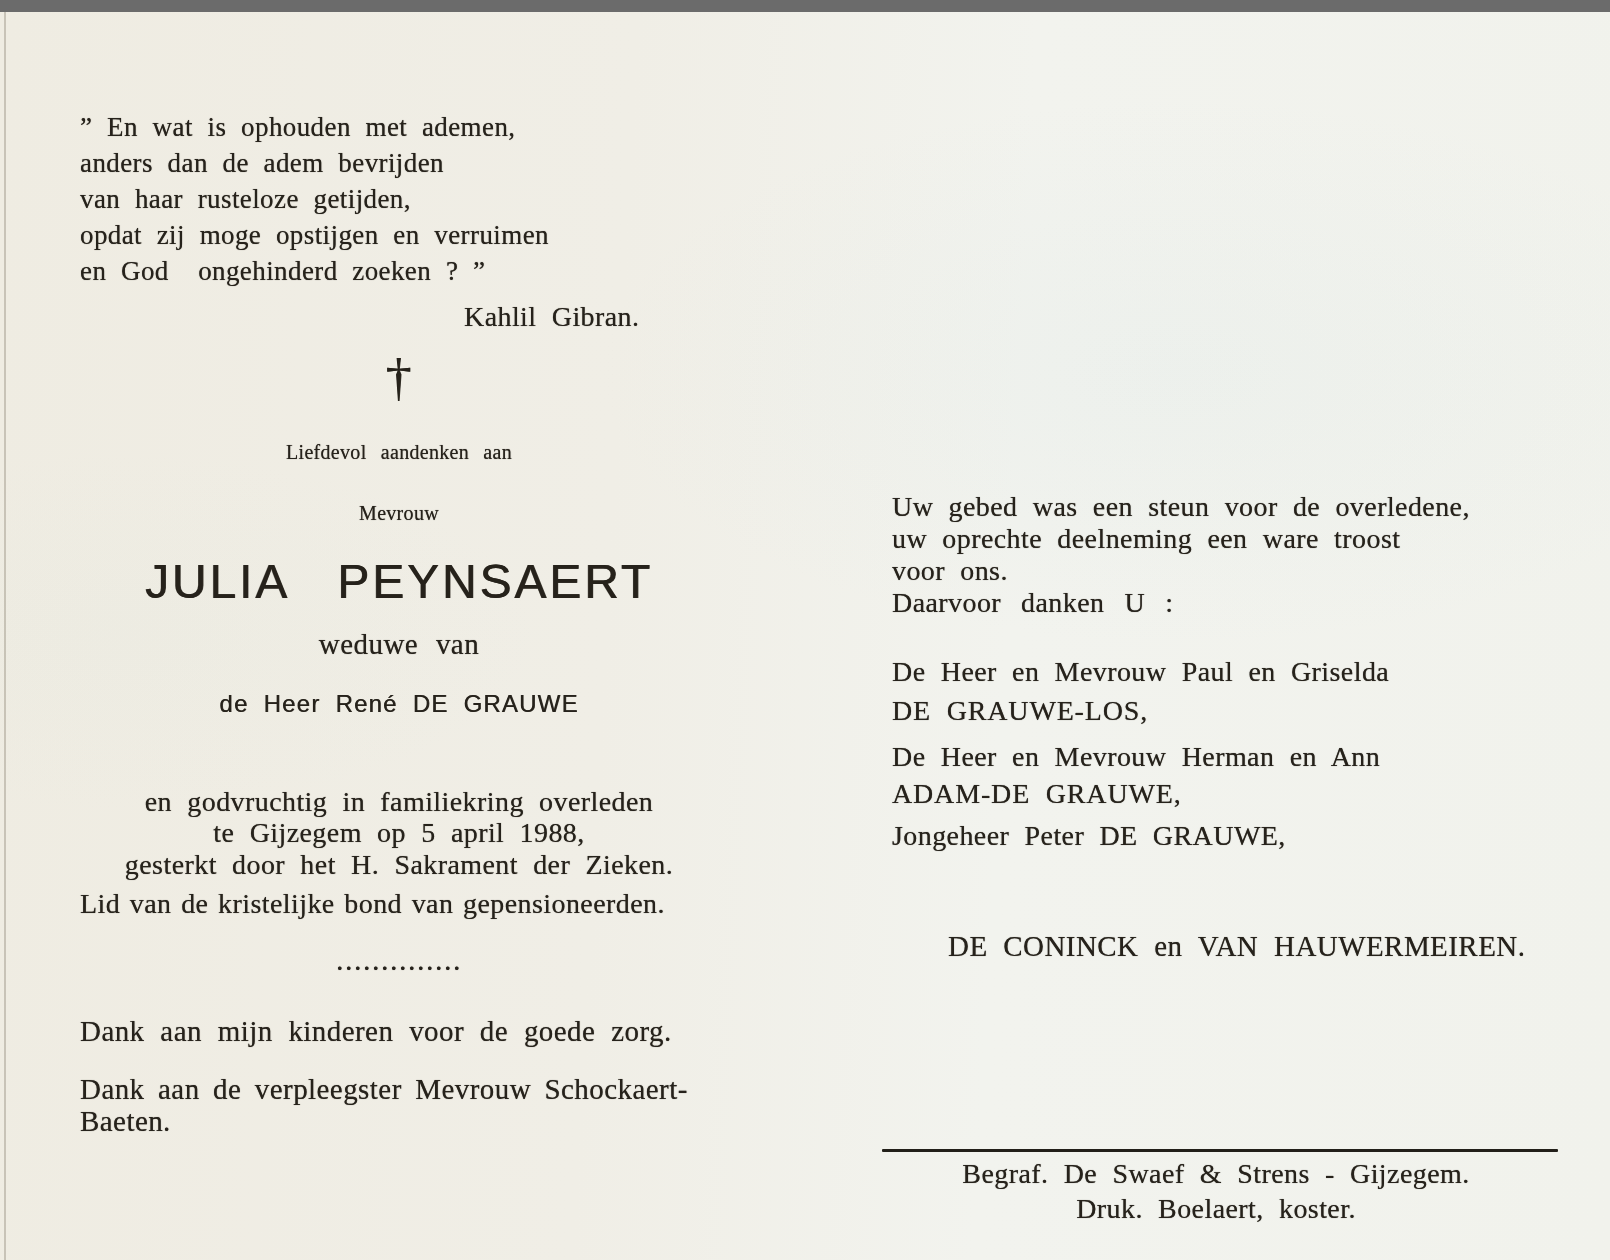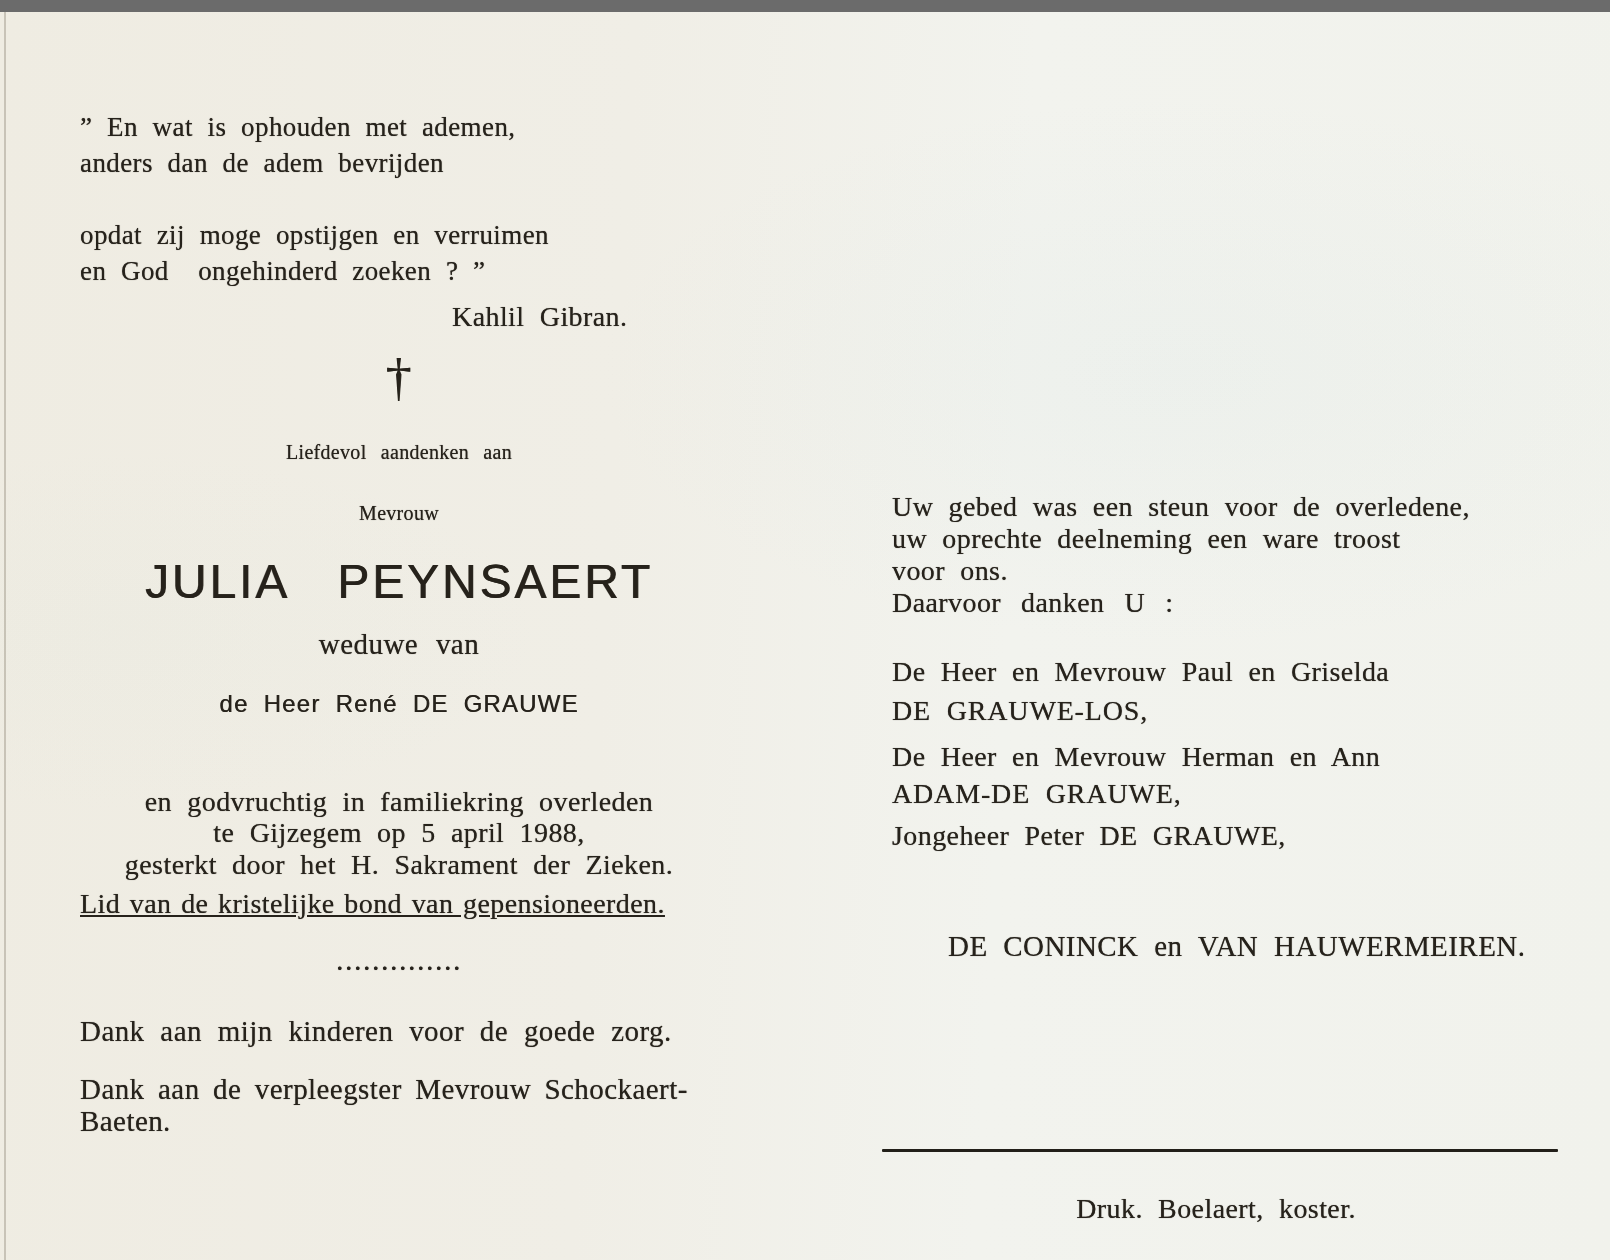--- a/index.html
+++ b/index.html
@@ -41,38 +41,39 @@
     text-shadow:0.6px 0 rgba(42,38,30,0.9), -0.3px 0 rgba(42,38,30,0.5);
   }
   .spouse{
     font-size:24px;
     letter-spacing:0.05em;
     word-spacing:0.3em;
     text-shadow:0.5px 0 rgba(42,38,30,0.85);
   }
   .cross{font-size:52px;text-shadow:0.5px 0 rgba(42,38,30,0.9);}
   .dots{font-size:30px;letter-spacing:1.5px;}
-  .membership{word-spacing:0.08em;text-decoration:underline;}
+  .membership{word-spacing:0.08em;}
   .rule{
     position:absolute;left:882px;top:1137px;width:676px;height:3px;
     background:#221f19;border-radius:1px;
   }
   .rfooter{left:892px;width:648px;text-align:center;}
 </style>
 </head>
 <body>
 
 <div class="card">
   <div class="scan-edge"></div>
 
   <div class="ln poem" style="top:102px">” En wat is ophouden met ademen,</div>
   <div class="ln poem" style="top:138px">anders dan de adem bevrijden</div>
+  <div class="ln poem" style="top:174px">van haar rusteloze getijden,</div>
   <div class="ln poem" style="top:210px">opdat zij moge opstijgen en verruimen</div>
   <div class="ln poem" style="top:246px">en God  ongehinderd zoeken ? ”</div>
-  <div class="ln fs28" style="left:452px;top:291px">Kahlil Gibran.</div>
+  <div class="ln fs28" style="left:464px;top:291px">Kahlil Gibran.</div>
 
   <div class="ln c cross" style="top:340px">†</div>
   <div class="ln c fs30" style="top:430px;word-spacing:0.45em">Liefdevol aandenken aan</div>
   <div class="ln c fs30" style="top:491px">Mevrouw</div>
   <div class="ln c sans name" style="top:546px">JULIA PEYNSAERT</div>
   <div class="ln c fs29" style="top:618px;word-spacing:0.35em">weduwe van</div>
   <div class="ln c sans spouse" style="top:680px">de Heer René DE GRAUWE</div>
 
   <div class="ln c fs28" style="top:776px">en godvruchtig in familiekring overleden</div>
   <div class="ln c fs28" style="top:807px">te Gijzegem op 5 april 1988,</div>
@@ -92,14 +93,15 @@
 
   <div class="ln rcol fs28" style="top:646px">De Heer en Mevrouw Paul en Griselda</div>
   <div class="ln rcol fs28" style="top:685px;letter-spacing:0.03em">DE GRAUWE-LOS,</div>
   <div class="ln rcol fs28" style="top:731px">De Heer en Mevrouw Herman en Ann</div>
   <div class="ln rcol fs28" style="top:768px;letter-spacing:0.03em">ADAM-DE GRAUWE,</div>
   <div class="ln rcol fs28" style="top:810px">Jongeheer Peter DE GRAUWE,</div>
 
   <div class="ln fs29" style="left:948px;top:920px">DE CONINCK en VAN HAUWERMEIREN.</div>
 
   <div class="rule"></div>
+  <div class="ln rfooter fs28" style="top:1148px">Begraf. De Swaef &amp; Strens - Gijzegem.</div>
   <div class="ln rfooter fs28" style="top:1183px">Druk. Boelaert, koster.</div>
 </div>
 
 </body></html>

